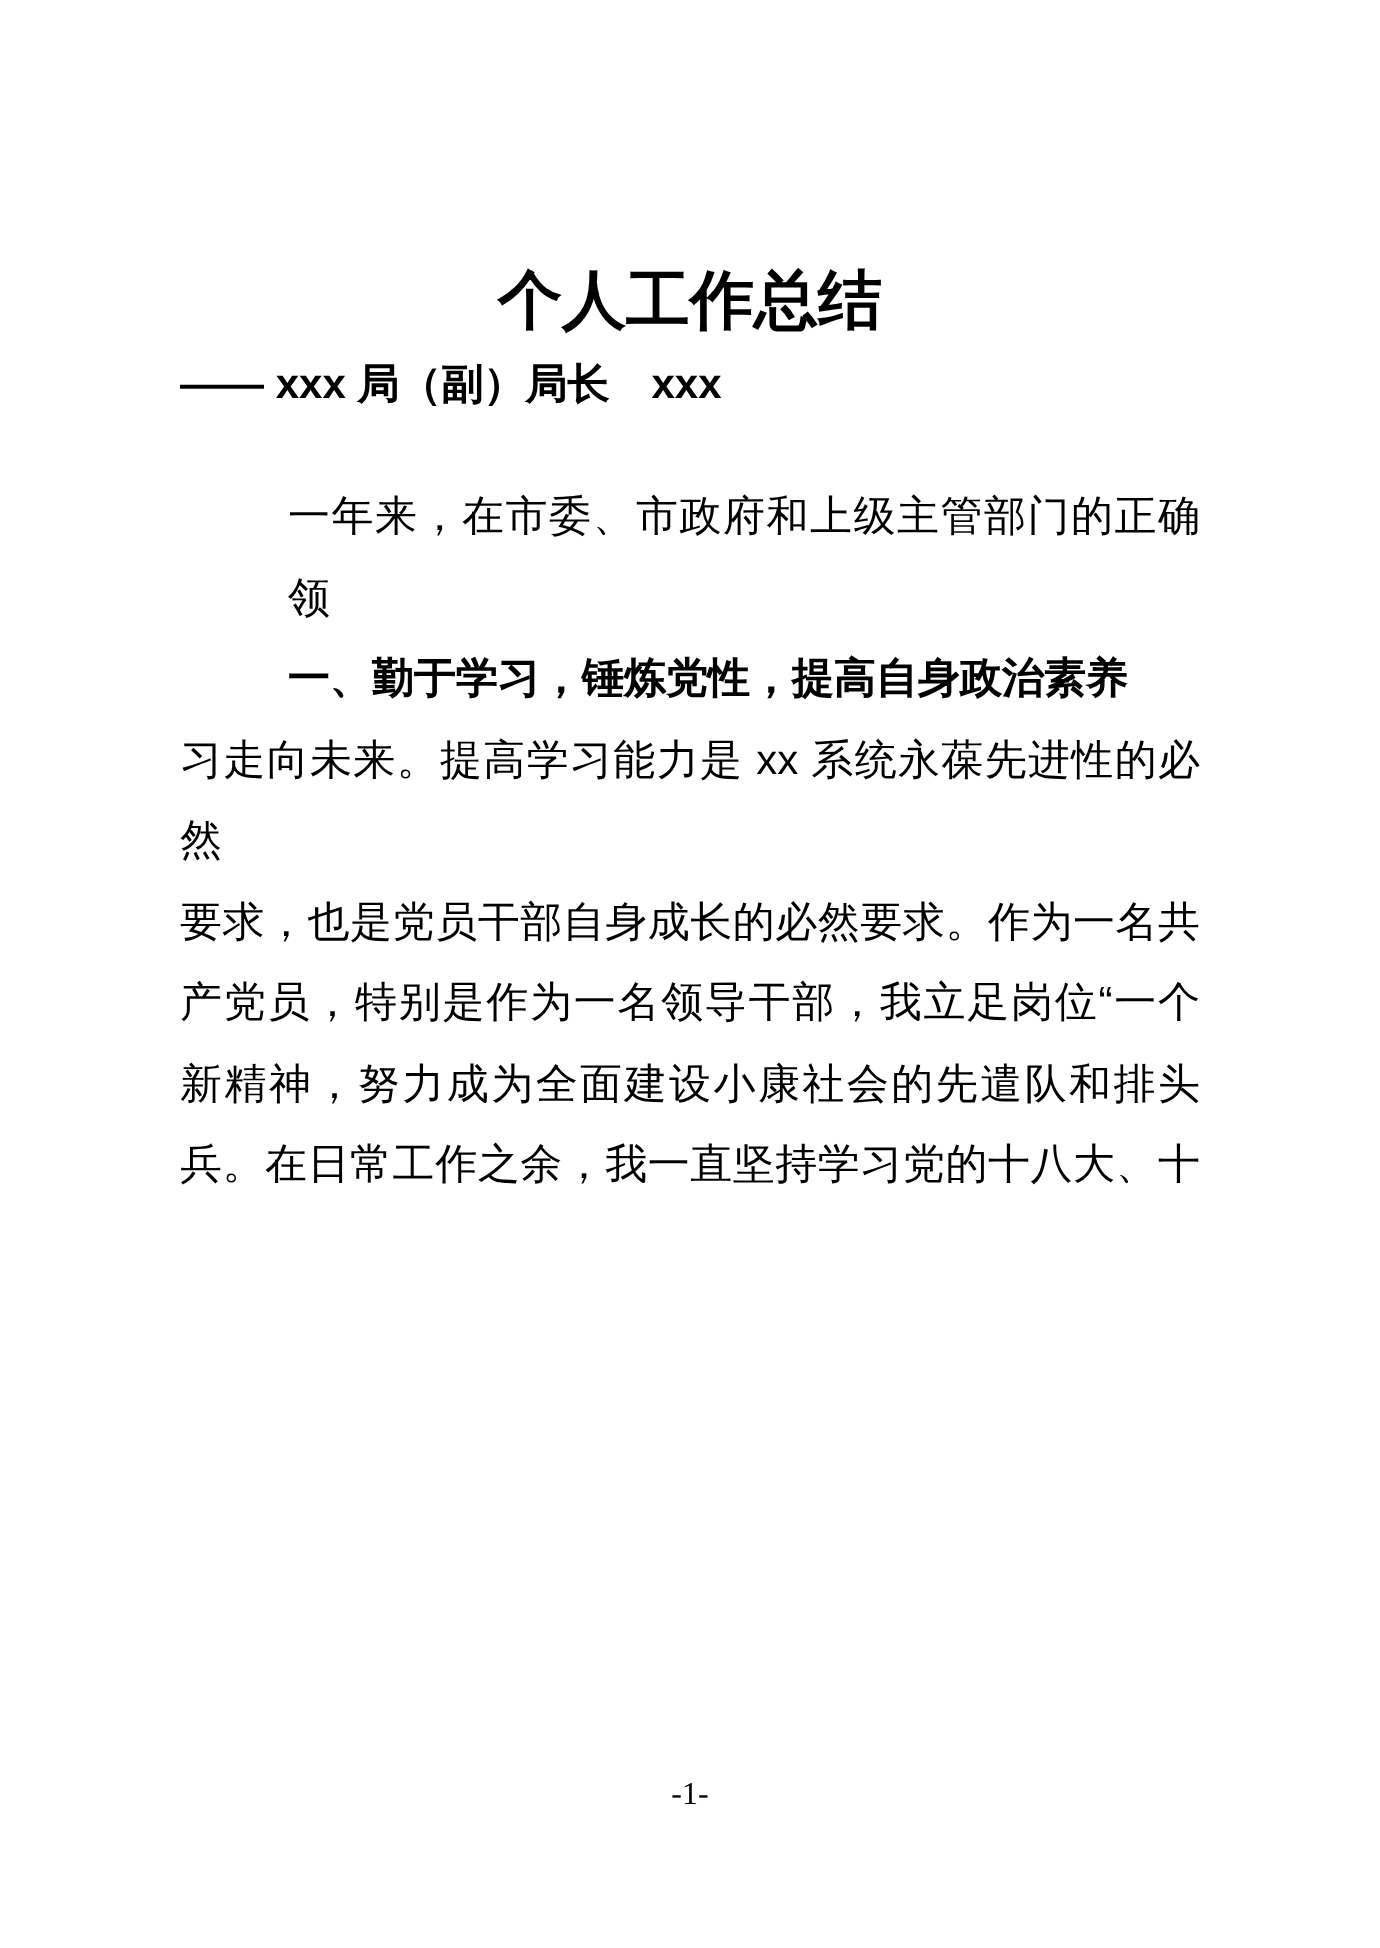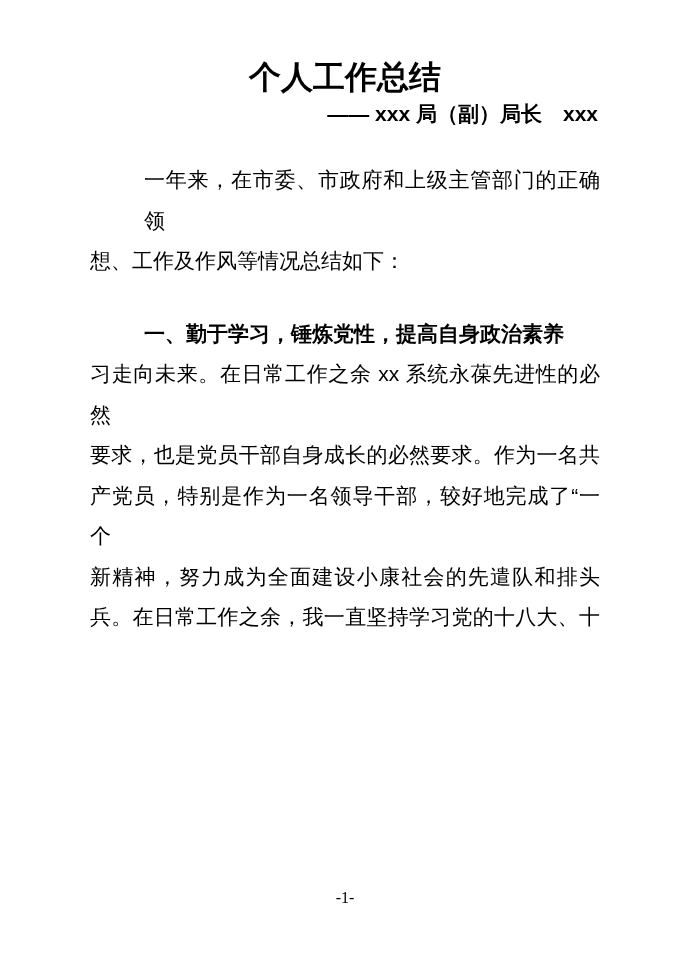--- a/index.html
+++ b/index.html
@@ -10,32 +10,32 @@
   .page {
     position: relative;
     width: 690px;
     height: 974px;
     background: #ffffff;
     color: #000000;
     font-family: "Liberation Sans", sans-serif;
     overflow: hidden;
   }
   .doc-title {
-    margin: 0;
-    padding-top: 60px;
+    margin: 13px;
+    padding-top: 120px;
     text-align: center;
     font-size: 32px;
     font-weight: bold;
     line-height: 34px;
     letter-spacing: 0px;
   }
   .doc-byline {
     margin-top: 7px;
     padding: 0 92px 0 90px;
-    text-align: right;
+    text-align: left;
     font-size: 21px;
     font-weight: bold;
     line-height: 26px;
     white-space: pre;
   }
   .doc-body {
     margin-top: 33px;
     padding: 0 90px;
     font-size: 21px;
     line-height: 40.5px;
@@ -53,21 +53,20 @@
     white-space: nowrap;
   }
   .line.heading {
     font-weight: bold;
     text-align: left;
     text-align-last: left;
     white-space: nowrap;
   }
   .line.indent {
     padding-left: 54px;
-    margin-top: 32px;
   }
   .page-number {
     position: absolute;
     top: 888px;
     left: 0;
     width: 100%;
     text-align: center;
     font-size: 16px;
     line-height: 20px;
     font-family: "Liberation Serif", serif;
@@ -77,23 +76,22 @@
 </head>
 <body>
 
 <div class="page">
   <h1 class="doc-title">个人工作总结</h1>
 
   <div class="doc-byline">—— xxx 局（副）局长　xxx</div>
 
   <div class="doc-body">
       <div class="line justified indent">一年来，在市委、市政府和上级主管部门的正确领</div>
-      <div class="line plain">想、工作及作风等情况总结如下：</div>
       <div class="line heading indent">一、勤于学习，锤炼党性，提高自身政治素养</div>
-      <div class="line justified">习走向未来。在日常工作之余 xx 系统永葆先进性的必然</div>
+      <div class="line justified">习走向未来。提高学习能力是 xx 系统永葆先进性的必然</div>
       <div class="line justified">要求，也是党员干部自身成长的必然要求。作为一名共</div>
-      <div class="line justified">产党员，特别是作为一名领导干部，较好地完成了“一个</div>
+      <div class="line justified">产党员，特别是作为一名领导干部，我立足岗位“一个</div>
       <div class="line justified">新精神，努力成为全面建设小康社会的先遣队和排头</div>
       <div class="line justified">兵。在日常工作之余，我一直坚持学习党的十八大、十</div>
     </div>
 
   <div class="page-number">-1-</div>
 </div>
 
 </body></html>

